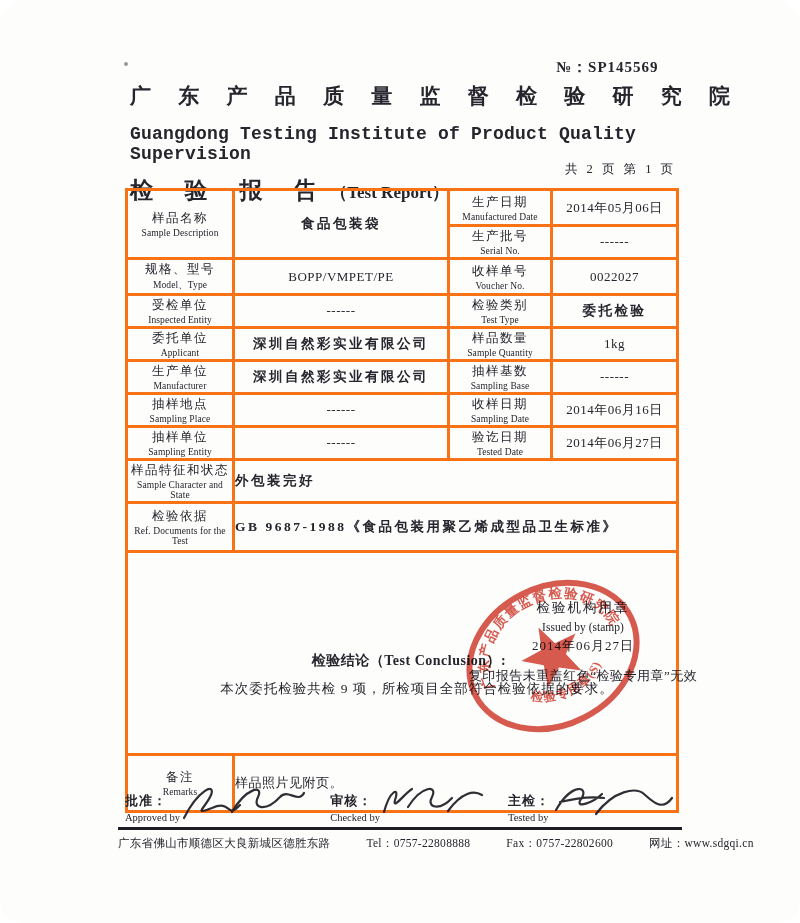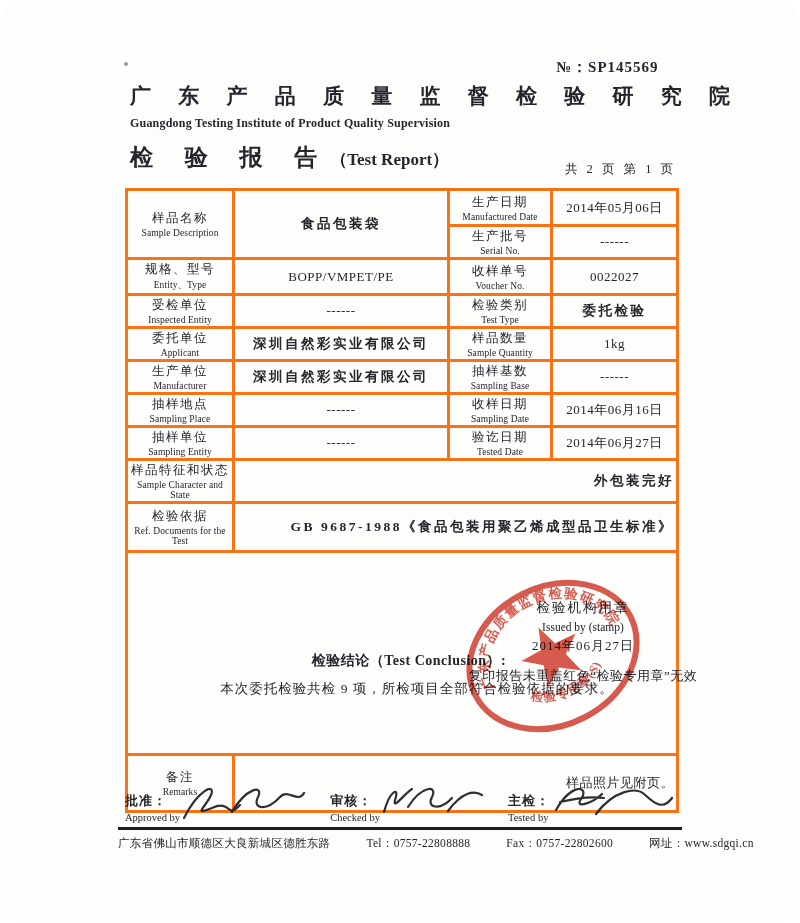--- a/index.html
+++ b/index.html
@@ -5,37 +5,37 @@
   html,body{margin:0;padding:0;}
   body{background:#ffffff;}
   .page{
     position:relative;width:800px;height:923px;background:#fdfdfc;
     font-family:"Liberation Serif","DejaVu Serif",serif;color:#25252d;overflow:hidden;border-radius:24px;
   }
   
   .report-no{position:absolute;top:58px;left:556px;font-size:15px;font-weight:bold;letter-spacing:1px;}
   .hdr{position:absolute;top:82px;left:130px;right:60px;text-align:left;}
   .inst-cn{font-size:21px;font-weight:bold;letter-spacing:11px;white-space:nowrap;}
-  .inst-en{font-size:12px;font-weight:bold;margin-top:6px;letter-spacing:.2px;}
+  .inst-en{font-size:18px;font-weight:bold;margin-top:14px;letter-spacing:.2px;font-family:Liberation Mono, monospace;}
   .rpt-title{margin-top:11px;white-space:nowrap;}
   .rpt-title .cjk{font-size:23px;font-weight:bold;letter-spacing:13px;}
   .rpt-title .en{font-size:17px;font-weight:bold;letter-spacing:0;}
   .page-info{position:absolute;top:161px;right:124px;font-size:12.5px;letter-spacing:3px;}
   .speck{position:absolute;left:124px;top:62px;width:4px;height:4px;background:#9a9a9e;border-radius:50%;}
   
   table.info{
     position:absolute;left:125px;top:188px;width:551px;
     border-collapse:collapse;table-layout:fixed;
   }
   table.info td{border:3px solid #f97316;padding:1px 2px;text-align:center;vertical-align:middle;overflow:hidden;}
   td.lbl .lc{display:block;font-size:12.5px;letter-spacing:1.5px;}
   td.lbl .le{display:block;font-size:9.5px;margin-top:1px;letter-spacing:.1px;}
   td.val{font-size:13px;letter-spacing:.5px;}
   td.val.strong{font-weight:bold;font-size:13.5px;letter-spacing:2.5px;}
-  td.val.left{text-align:right;padding-left:0;}
+  td.val.left{text-align:left;padding-left:0;}
   td.concl{ text-align:left;vertical-align:top;padding:0;}
   .concl-head{font-size:14px;font-weight:bold;margin:44px 0 0 14px;letter-spacing:.5px;}
   .concl-body{font-size:13.5px;margin:10px 0 0 30px;letter-spacing:1px;}
   
   .issued{position:absolute;left:413px;top:600px;width:340px;text-align:center;line-height:1.25;}
   .issued .cn1{font-size:13.5px;letter-spacing:2px;}
   .issued .en1{font-size:11.5px;margin-top:3px;}
   .issued .dt{font-size:13px;margin-top:4px;letter-spacing:1px;}
   .issued .ncn{font-size:13px;margin-top:13px;letter-spacing:.5px;}
   .issued .nen{font-size:9.5px;margin-top:2px;white-space:nowrap;}
@@ -95,21 +95,21 @@
     <tr style="height:33px">
       <td class="lbl">
         <span class="lc">生产批号</span>
         <span class="le">Serial No.</span>
       </td>
       <td class="val">------</td>
     </tr>
     <tr style="height:32px">
       <td class="lbl">
         <span class="lc">规格、型号</span>
-        <span class="le">Entity、Type</span>
+        <span class="le">Model、Type</span>
       </td>
       <td class="val">BOPP/VMPET/PE</td>
       <td class="lbl">
         <span class="lc">收样单号</span>
         <span class="le">Voucher No.</span>
       </td>
       <td class="val">0022027</td>
     </tr>
     <tr style="height:32px">
       <td class="lbl">

